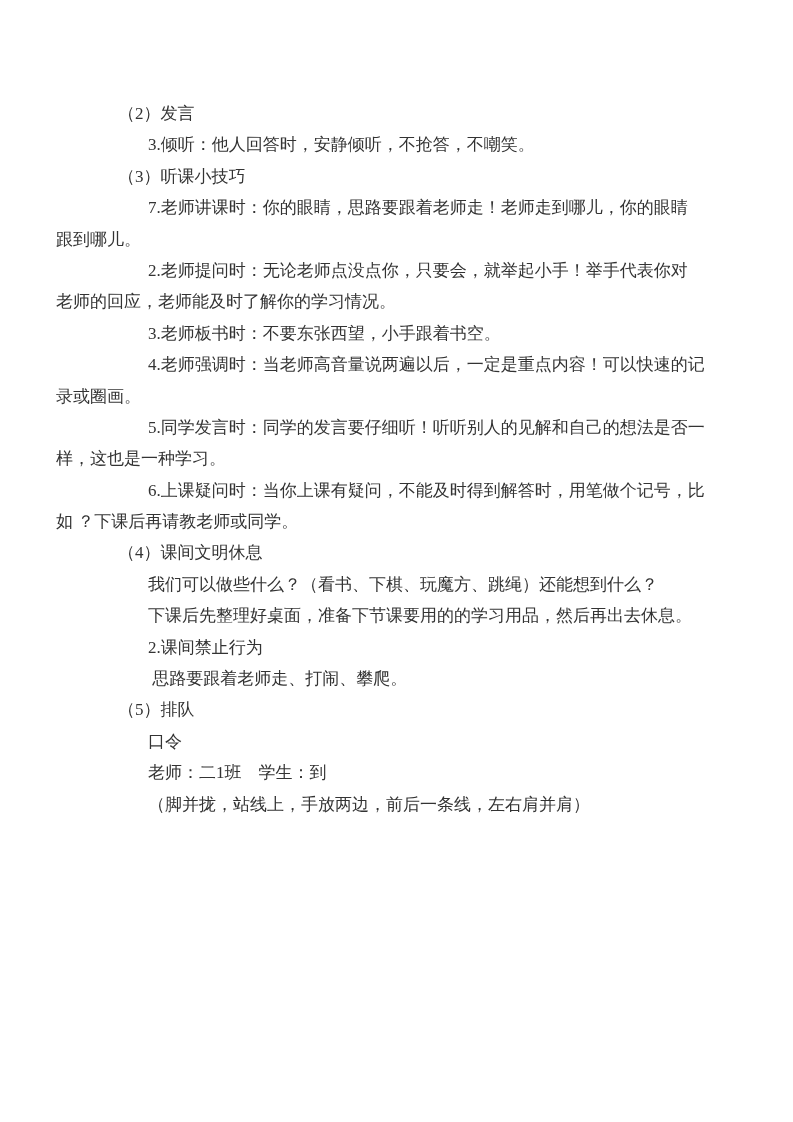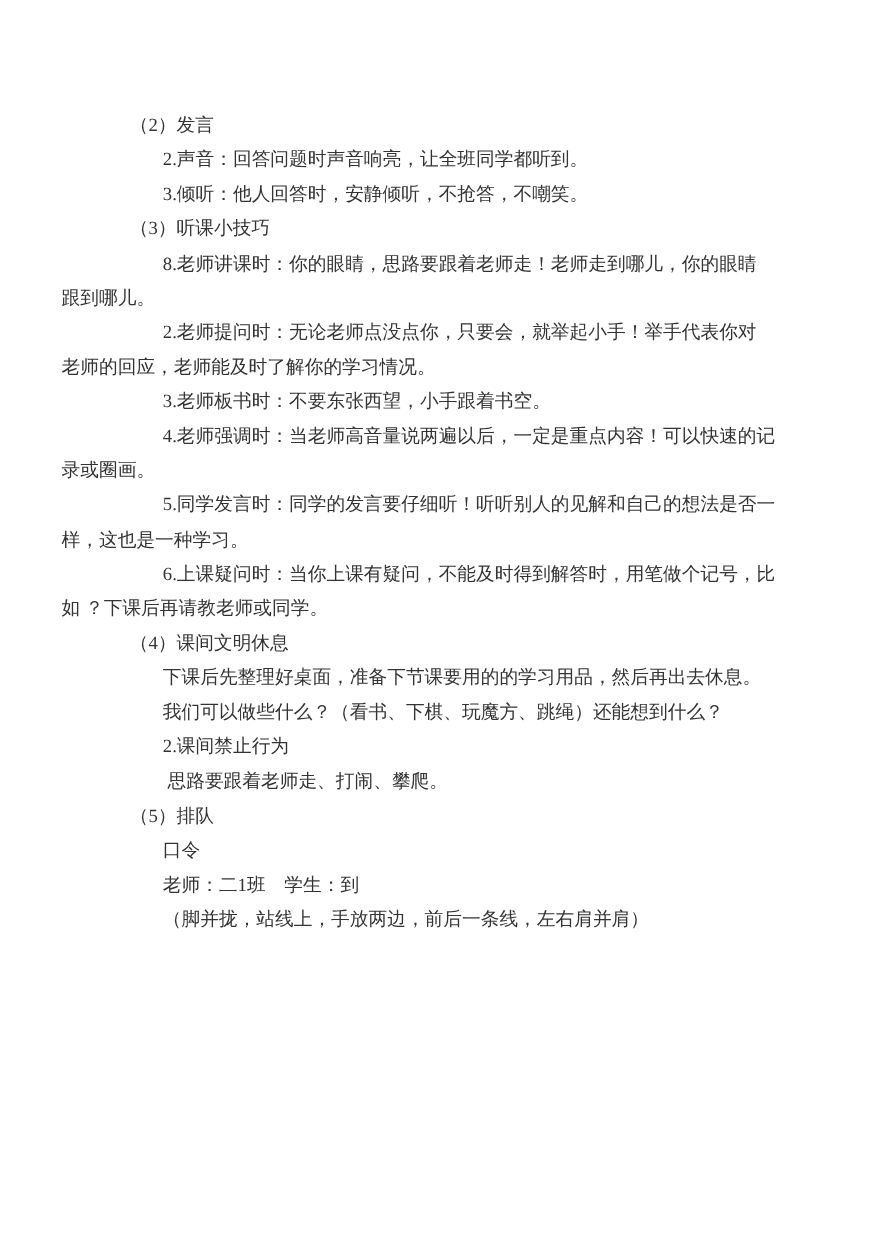--- a/index.html
+++ b/index.html
@@ -33,37 +33,36 @@
   .ind-item    { padding-left: 148px; }  
   .ind-body    { padding-left: 56px;  }  
   .ind-blank   { height: 23px; }         
 </style>
 </head>
 <body style="background: rgb(255, 255, 255);">
 
 <div class="doc-page" style="color: rgb(51, 51, 51); border-radius: 29px;">
   <div>
       <div class="line ind-section">（2）发言</div>
-      <div class="line ind-item">2.声音：回答问题时声音响亮，让全班同学都听到。</div>
       <div class="line ind-item">3.倾听：他人回答时，安静倾听，不抢答，不嘲笑。</div>
       <div class="line ind-section">（3）听课小技巧</div>
-      <div class="line ind-item">8.老师讲课时：你的眼睛，思路要跟着老师走！老师走到哪儿，你的眼睛</div>
+      <div class="line ind-item">7.老师讲课时：你的眼睛，思路要跟着老师走！老师走到哪儿，你的眼睛</div>
       <div class="line ind-body">跟到哪儿。</div>
       <div class="line ind-item">2.老师提问时：无论老师点没点你，只要会，就举起小手！举手代表你对</div>
       <div class="line ind-body">老师的回应，老师能及时了解你的学习情况。</div>
       <div class="line ind-item">3.老师板书时：不要东张西望，小手跟着书空。</div>
       <div class="line ind-item">4.老师强调时：当老师高音量说两遍以后，一定是重点内容！可以快速的记</div>
       <div class="line ind-body">录或圈画。</div>
       <div class="line ind-item">5.同学发言时：同学的发言要仔细听！听听别人的见解和自己的想法是否一</div>
       <div class="line ind-body">样，这也是一种学习。</div>
       <div class="line ind-item">6.上课疑问时：当你上课有疑问，不能及时得到解答时，用笔做个记号，比</div>
       <div class="line ind-body">如 ？下课后再请教老师或同学。</div>
       <div class="line ind-section">（4）课间文明休息</div>
+      <div class="line ind-item">我们可以做些什么？（看书、下棋、玩魔方、跳绳）还能想到什么？</div>
       <div class="line ind-item">下课后先整理好桌面，准备下节课要用的的学习用品，然后再出去休息。</div>
-      <div class="line ind-item">我们可以做些什么？（看书、下棋、玩魔方、跳绳）还能想到什么？</div>
       <div class="line ind-item">2.课间禁止行为</div>
       <div class="line ind-item"> 思路要跟着老师走、打闹、攀爬。</div>
       <div class="line ind-section">（5）排队</div>
       <div class="line ind-item">口令</div>
       <div class="line ind-item">老师：二1班　学生：到</div>
       <div class="line ind-item">（脚并拢，站线上，手放两边，前后一条线，左右肩并肩）</div>
       <div class="line ind-blank"></div>
     </div>
 </div>
 

